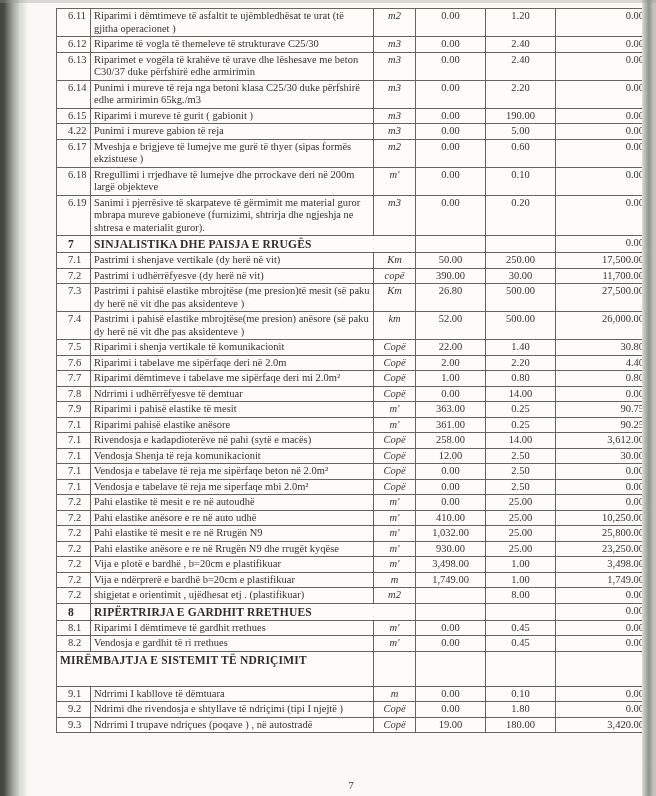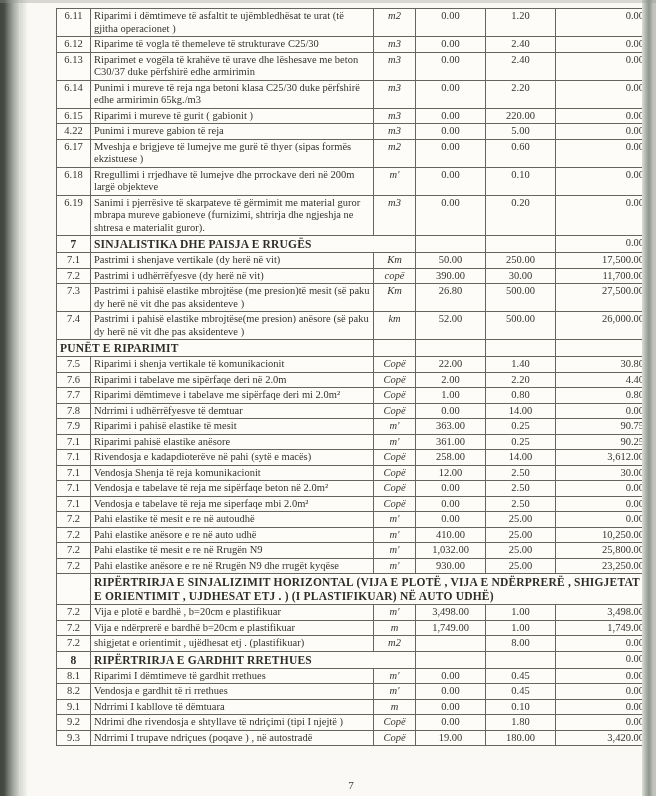--- a/index.html
+++ b/index.html
@@ -33,21 +33,21 @@
     border-collapse:collapse;table-layout:fixed;width:590px;
     background:#fdfcf9;
   }
   td{
     border:1px solid #66665e;
     font-size:10.5px;line-height:12.5px;
     padding:1px 3px 1px 3px;
     vertical-align:top;color:#35352f;
     overflow:hidden;word-wrap:break-word;
   }
-  td.c-no{text-align:center;padding-left:1px;padding-right:1px;}
+  td.c-no{text-align:left;padding-left:11px;padding-right:1px;}
   td.c-unit{text-align:center;font-style:italic;}
   td.c-qty,td.c-price{text-align:center;}
   td.c-amt{text-align:right;padding-right:2px;}
   td.bold{font-weight:bold;font-size:11.5px;line-height:14px;letter-spacing:0.2px;color:#2e2e29;}
   tr.band2 td{height:32px;}
   .footer-num{
     position:absolute;left:36px;top:779px;width:590px;
     text-align:center;font-size:11px;color:#3b3b35;
   }
 </style>
@@ -97,21 +97,21 @@
           <td class="c-unit">m3</td>
           <td class="c-qty">0.00</td>
           <td class="c-price">2.20</td>
           <td class="c-amt">0.00</td>
         </tr>
         <tr>
           <td class="c-no">6.15</td>
           <td class="c-desc">Riparimi i mureve të gurit ( gabionit )</td>
           <td class="c-unit">m3</td>
           <td class="c-qty">0.00</td>
-          <td class="c-price">220.00</td>
+          <td class="c-price">190.00</td>
           <td class="c-amt">0.00</td>
         </tr>
         <tr>
           <td class="c-no">4.22</td>
           <td class="c-desc">Punimi i mureve gabion të reja</td>
           <td class="c-unit">m3</td>
           <td class="c-qty">0.00</td>
           <td class="c-price">5.00</td>
           <td class="c-amt">0.00</td>
         </tr>
@@ -172,27 +172,20 @@
         </tr>
         <tr>
           <td class="c-no">7.4</td>
           <td class="c-desc">Pastrimi i pahisë elastike mbrojtëse(me presion) anësore (së paku dy herë në vit dhe pas aksidenteve )</td>
           <td class="c-unit">km</td>
           <td class="c-qty">52.00</td>
           <td class="c-price">500.00</td>
           <td class="c-amt">26,000.00</td>
         </tr>
         <tr>
-          <td class="c-desc bold" colspan="2">PUNËT  E RIPARIMIT</td>
-          <td class="c-unit"></td>
-          <td class="c-qty"></td>
-          <td class="c-price"></td>
-          <td class="c-amt"></td>
-        </tr>
-        <tr>
           <td class="c-no">7.5</td>
           <td class="c-desc">Riparimi i shenja vertikale të komunikacionit</td>
           <td class="c-unit">Copë</td>
           <td class="c-qty">22.00</td>
           <td class="c-price">1.40</td>
           <td class="c-amt">30.80</td>
         </tr>
         <tr>
           <td class="c-no">7.6</td>
           <td class="c-desc">Riparimi  i tabelave me sipërfaqe deri në 2.0m</td>
@@ -289,24 +282,20 @@
           <td class="c-price">25.00</td>
           <td class="c-amt">25,800.00</td>
         </tr>
         <tr>
           <td class="c-no">7.2</td>
           <td class="c-desc">Pahi elastike anësore  e re në Rrugën N9 dhe rrugët kyqëse</td>
           <td class="c-unit">m'</td>
           <td class="c-qty">930.00</td>
           <td class="c-price">25.00</td>
           <td class="c-amt">23,250.00</td>
-        </tr>
-        <tr>
-          <td class="c-no"></td>
-          <td class="c-desc bold" colspan="5">RIPËRTRIRJA E SINJALIZIMIT HORIZONTAL (VIJA E PLOTË , VIJA E NDËRPRERË , SHIGJETAT E ORIENTIMIT , UJDHESAT ETJ . )  (I PLASTIFIKUAR) NË AUTO UDHË)</td>
         </tr>
         <tr>
           <td class="c-no">7.2</td>
           <td class="c-desc">Vija e plotë e bardhë ,  b=20cm e plastifikuar</td>
           <td class="c-unit">m'</td>
           <td class="c-qty">3,498.00</td>
           <td class="c-price">1.00</td>
           <td class="c-amt">3,498.00</td>
         </tr>
         <tr>
@@ -340,20 +329,27 @@
           <td class="c-price">0.45</td>
           <td class="c-amt">0.00</td>
         </tr>
         <tr>
           <td class="c-no">8.2</td>
           <td class="c-desc">Vendosja e gardhit të ri rrethues</td>
           <td class="c-unit">m'</td>
           <td class="c-qty">0.00</td>
           <td class="c-price">0.45</td>
           <td class="c-amt">0.00</td>
+        </tr>
+        <tr class="band2">
+          <td class="c-desc bold" colspan="2">MIRËMBAJTJA E SISTEMIT TË NDRIÇIMIT</td>
+          <td class="c-unit"></td>
+          <td class="c-qty"></td>
+          <td class="c-price"></td>
+          <td class="c-amt"></td>
         </tr>
         <tr>
           <td class="c-no">9.1</td>
           <td class="c-desc">Ndrrimi I kabllove të  dëmtuara</td>
           <td class="c-unit">m</td>
           <td class="c-qty">0.00</td>
           <td class="c-price">0.10</td>
           <td class="c-amt">0.00</td>
         </tr>
         <tr>

